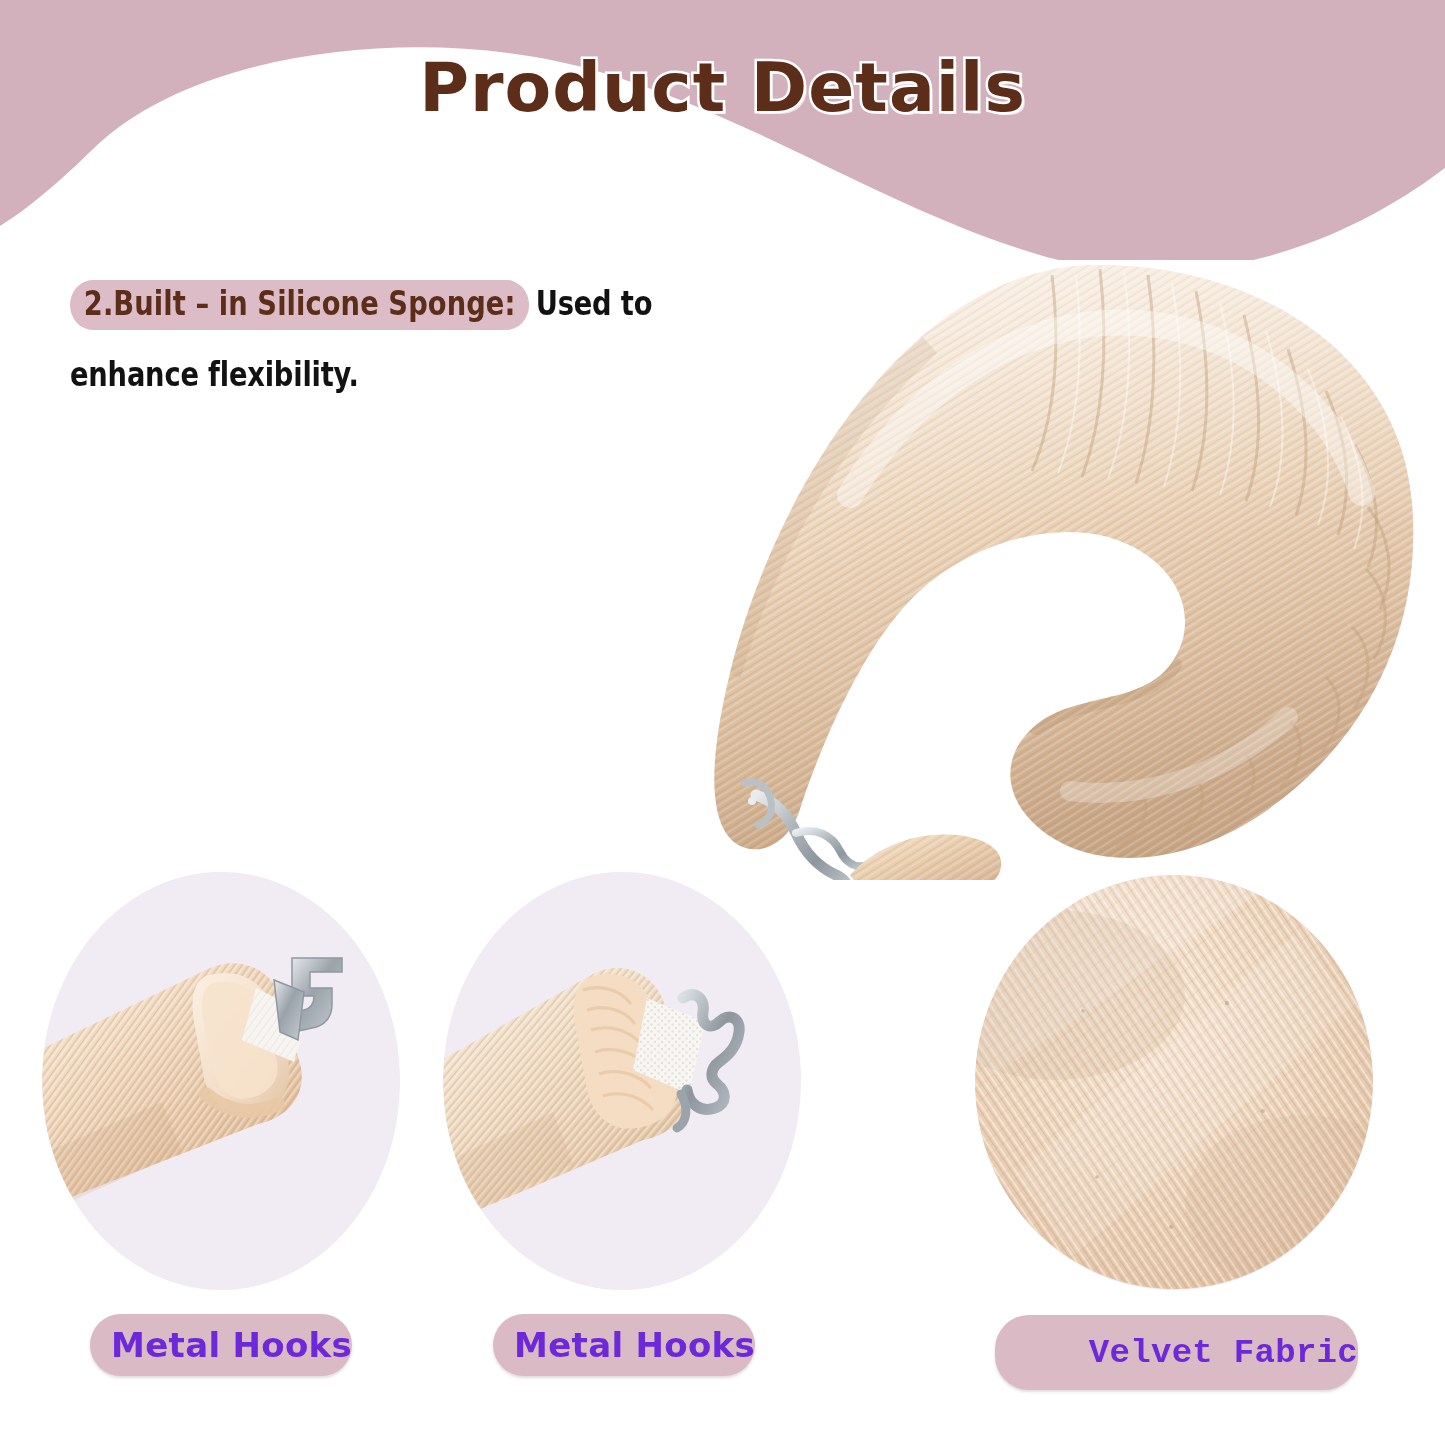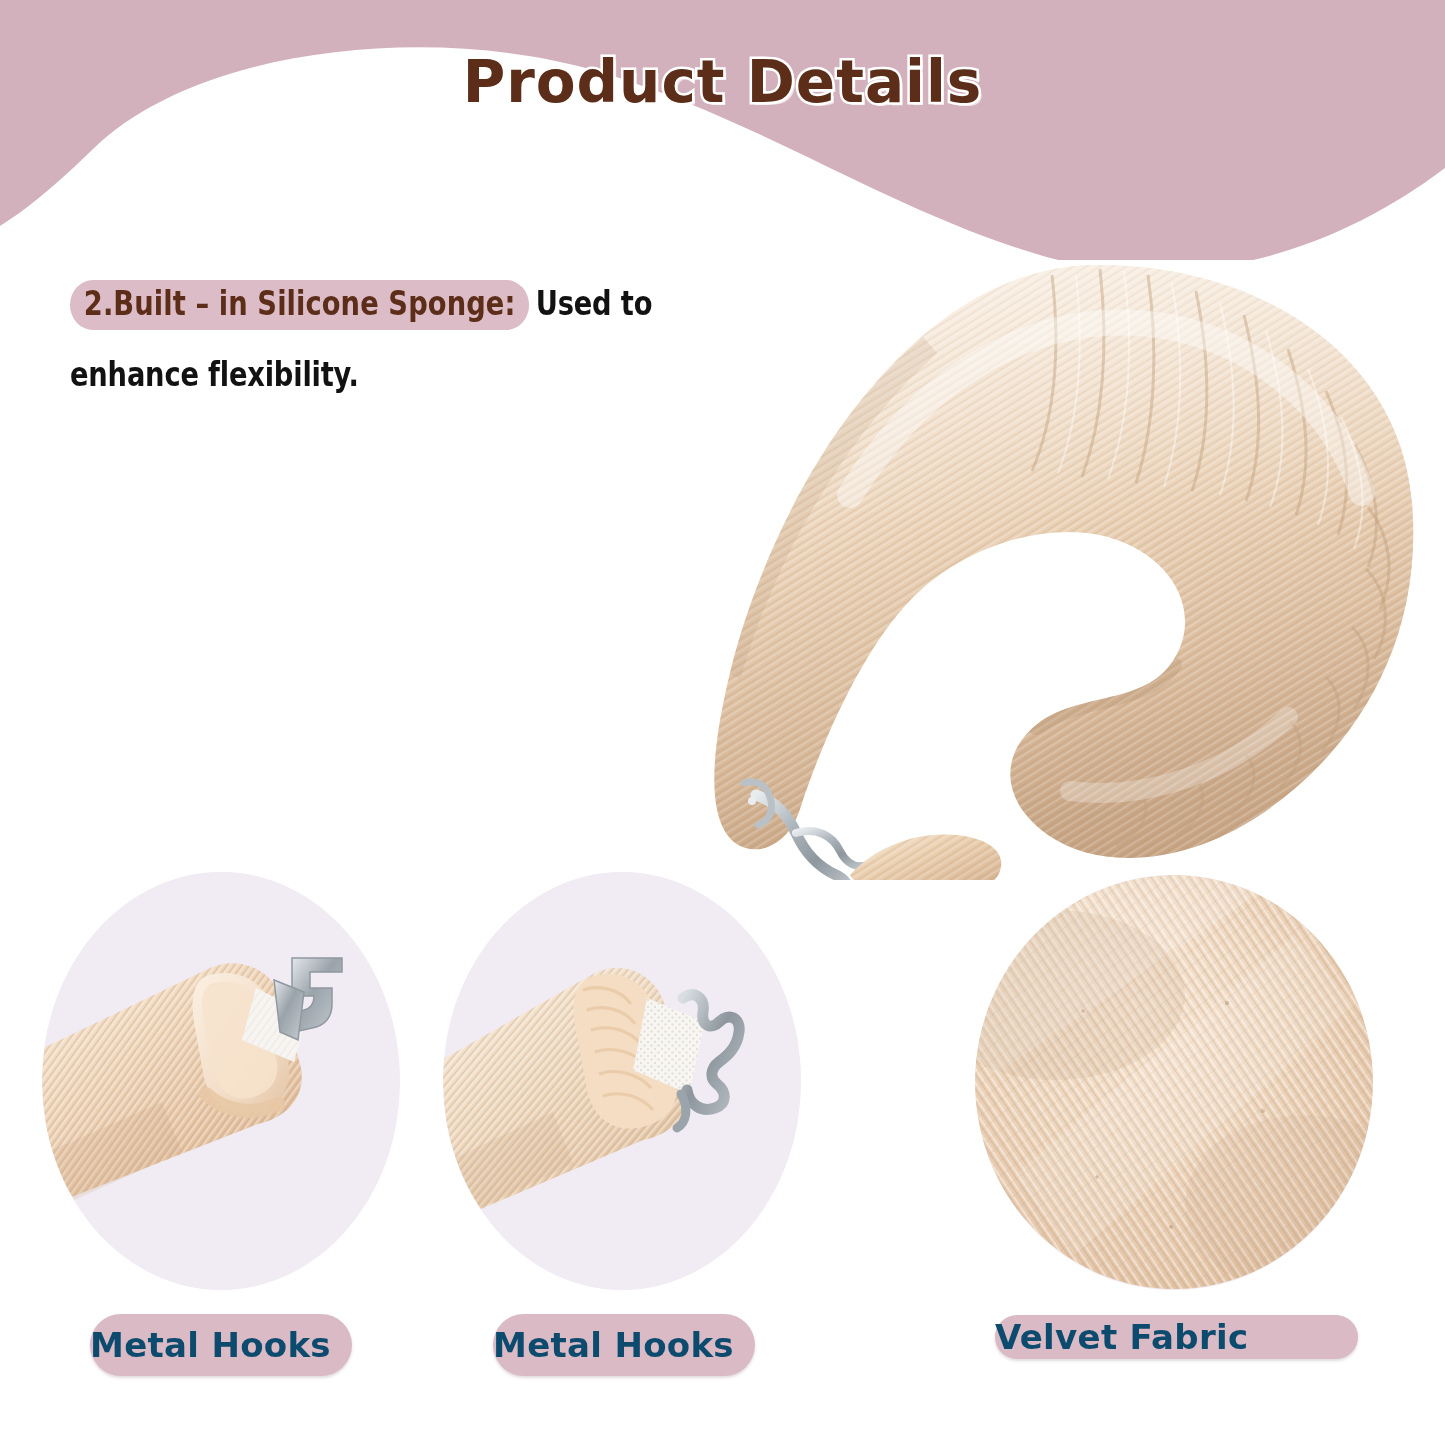--- a/index.html
+++ b/index.html
@@ -29,21 +29,21 @@
     overflow: hidden;
   }
   #header-banner svg { display: block; }
 
   #page-title {
     position: absolute;
     left: 0; top: 48px;
     width: 1445px;
     text-align: center;
     font-family: "DejaVu Sans", sans-serif;
-    font-size: 58px;
+    font-size: 68px;
     font-weight: 700;
     letter-spacing: 1px;
     color: #5c2d18;
     -webkit-text-stroke: 5px #ffffff;
     paint-order: stroke fill;
     text-shadow:
        3px 3px 0 rgba(255,255,255,0.65),
       -1px -1px 0 rgba(255,255,255,0.45);
     z-index: 3;
     pointer-events: none;
@@ -102,44 +102,44 @@
     border-radius: 50%;
     overflow: hidden;
     background: #f1ecf3;
   }
   .detail-circle svg { display: block; }
 
   .caption-pill {
     position: absolute;
     display: flex;
     align-items: center;
-    justify-content: flex-start;
+    justify-content: flex-end;
     background: #d9bac5;
     border-radius: 34px;
-    color: #0c4a6e;
+    color: #6d28d9;
     font-family: "DejaVu Sans", sans-serif;
     font-weight: 700;
     font-size: 34px;
     letter-spacing: 0.3px;
     box-shadow: 0 2px 3px rgba(120,90,100,0.22);
     white-space: nowrap;
     z-index: 5;
   }
 
   #card-hooks-1 { left: 42px;  top: 872px; }
   #card-hooks-1 .detail-circle { width: 358px; height: 418px; }
   #card-hooks-1 .caption-pill { left: 48px;  top: 442px; width: 262px; height: 62px; }
 
   #card-hooks-2 { left: 443px; top: 872px; }
   #card-hooks-2 .detail-circle { width: 358px; height: 418px; }
   #card-hooks-2 .caption-pill { left: 50px;  top: 442px; width: 262px; height: 62px; }
 
   #card-fabric  { left: 975px; top: 875px; }
   #card-fabric  .detail-circle { width: 398px; height: 415px; }
-  #card-fabric  .caption-pill { left: 20px;  top: 440px; width: 363px; height: 44px; }
+  #card-fabric  .caption-pill { left: 20px;  top: 440px; width: 363px; height: 75px; font-family: Liberation Mono, monospace; }
 </style>
 </head>
 <body>
 
 <div id="page">
 
   <div id="header-banner">
     <svg width="1445" height="260" viewBox="0 0 1445 260" xmlns="http://www.w3.org/2000/svg">
       <path d="M0,0 L1445,0 L1445,168
                C1330,255 1180,300 1030,252

